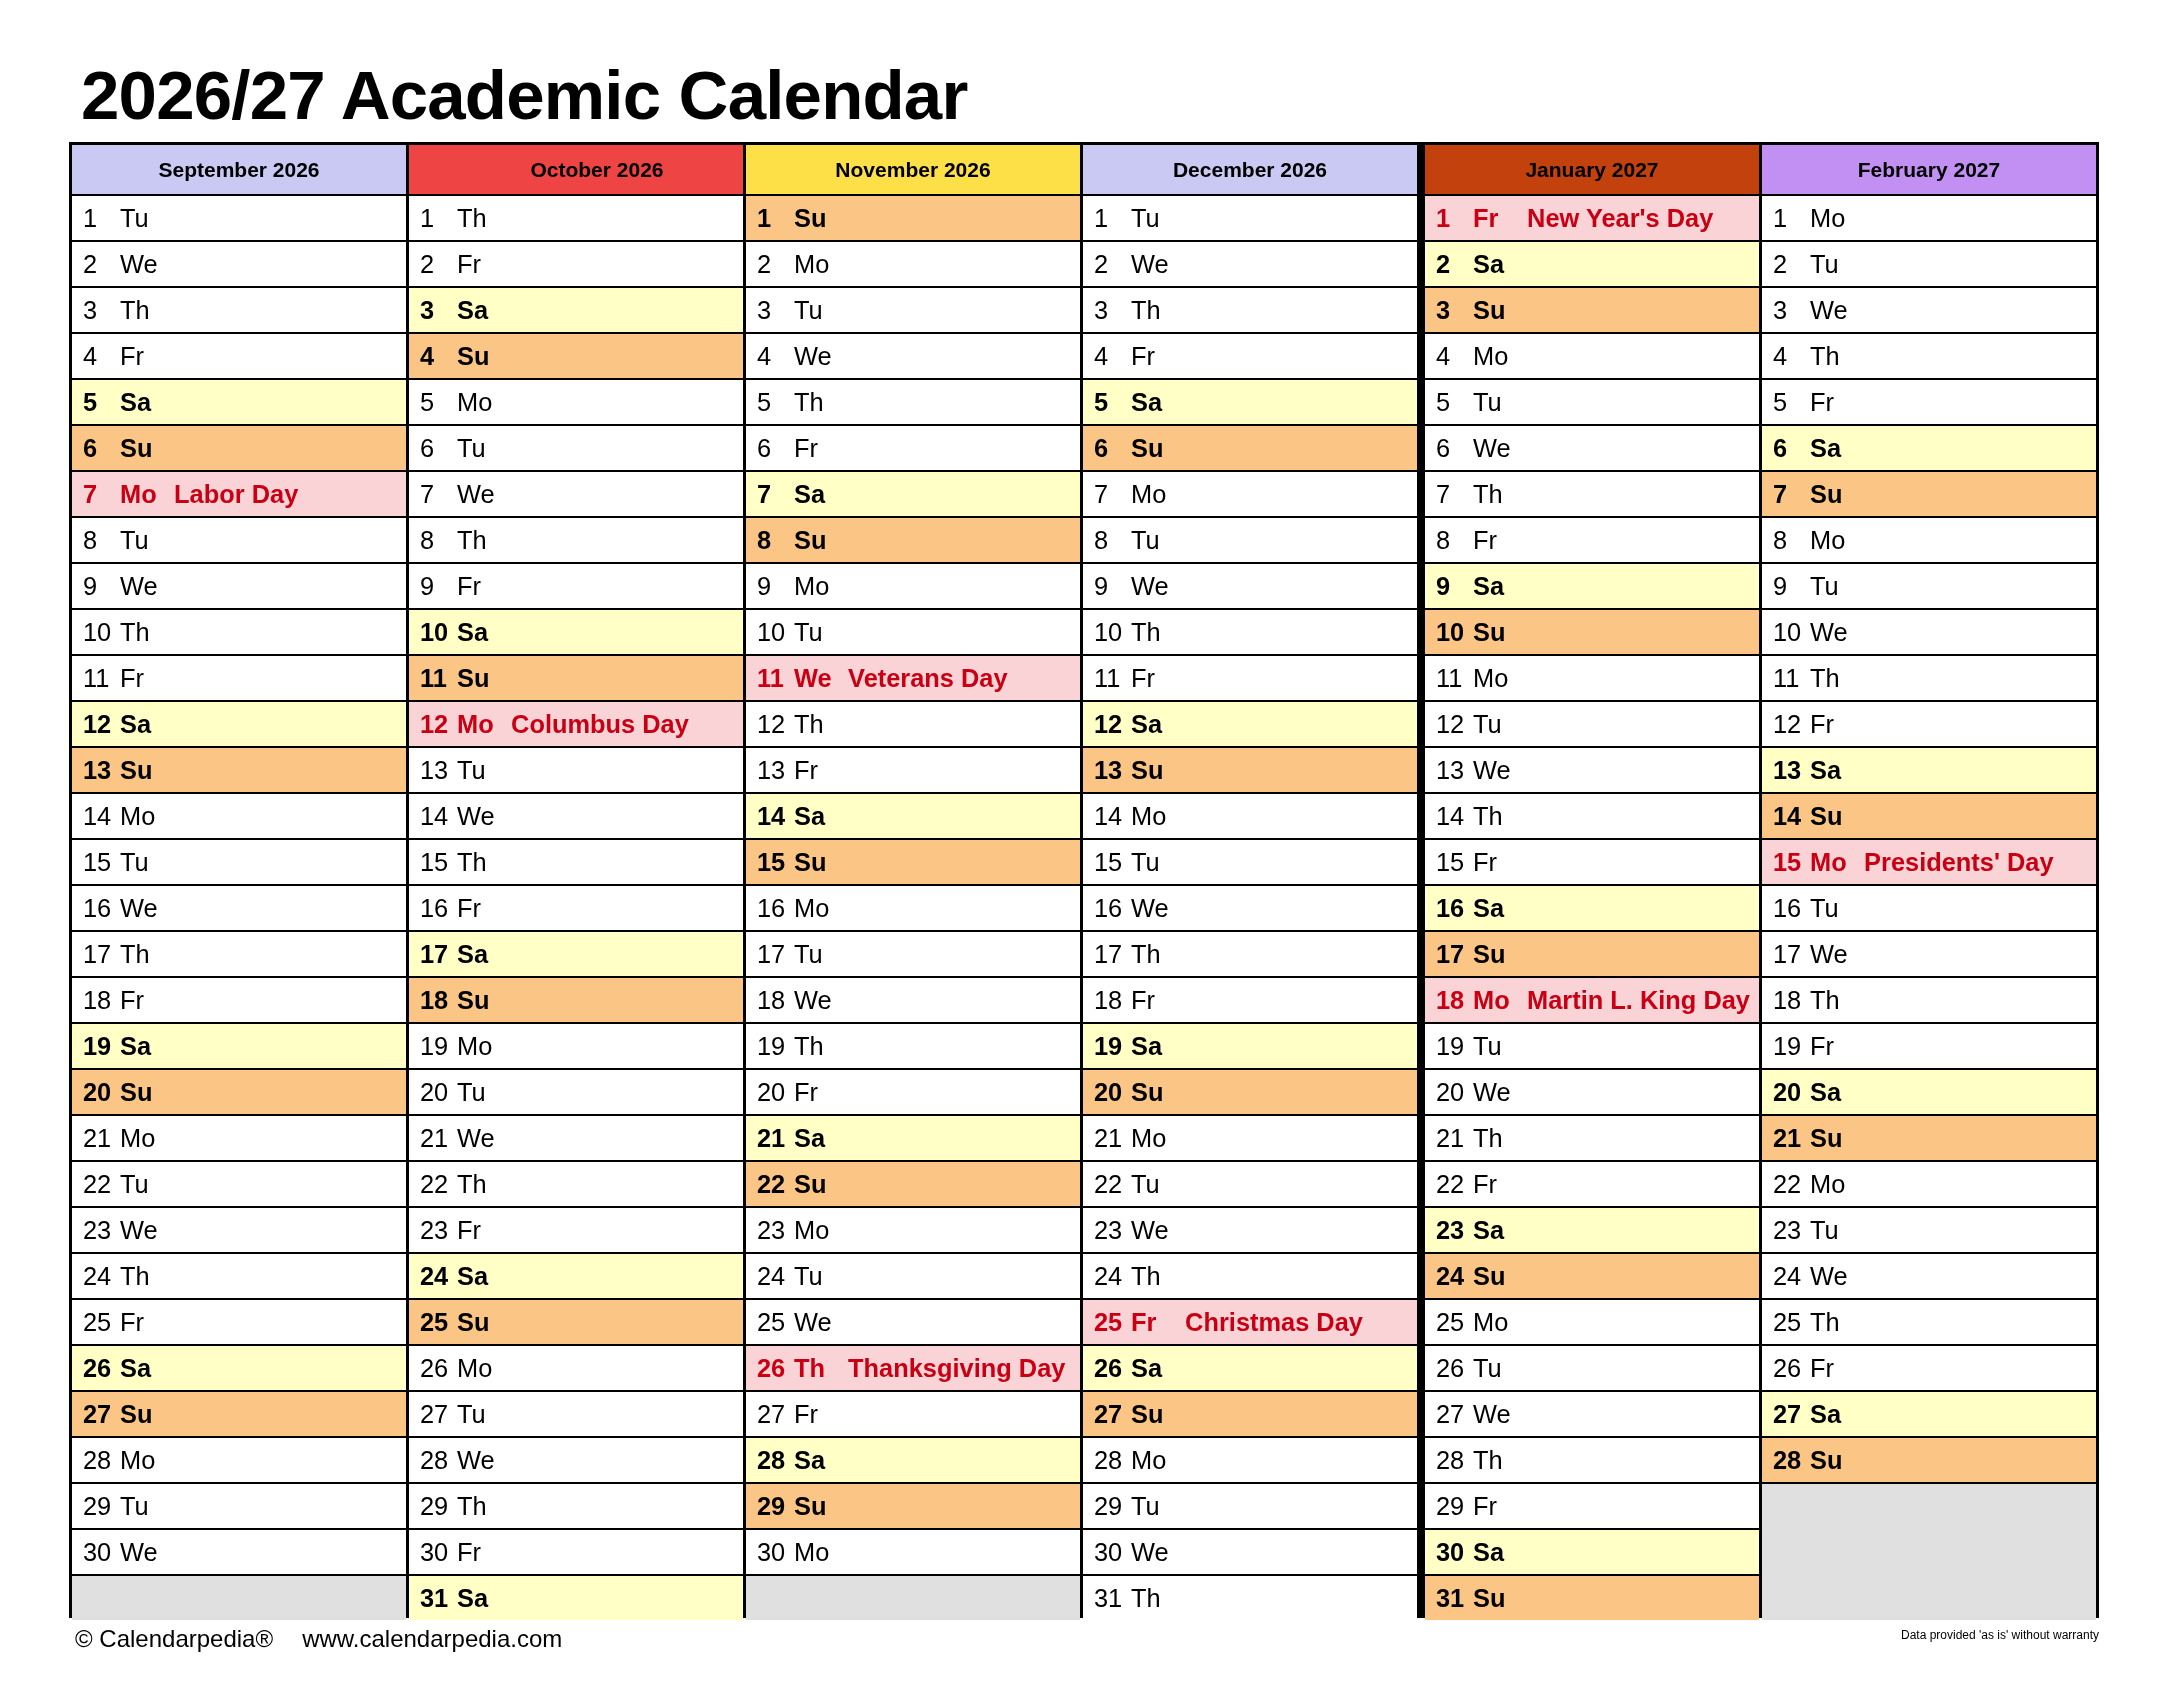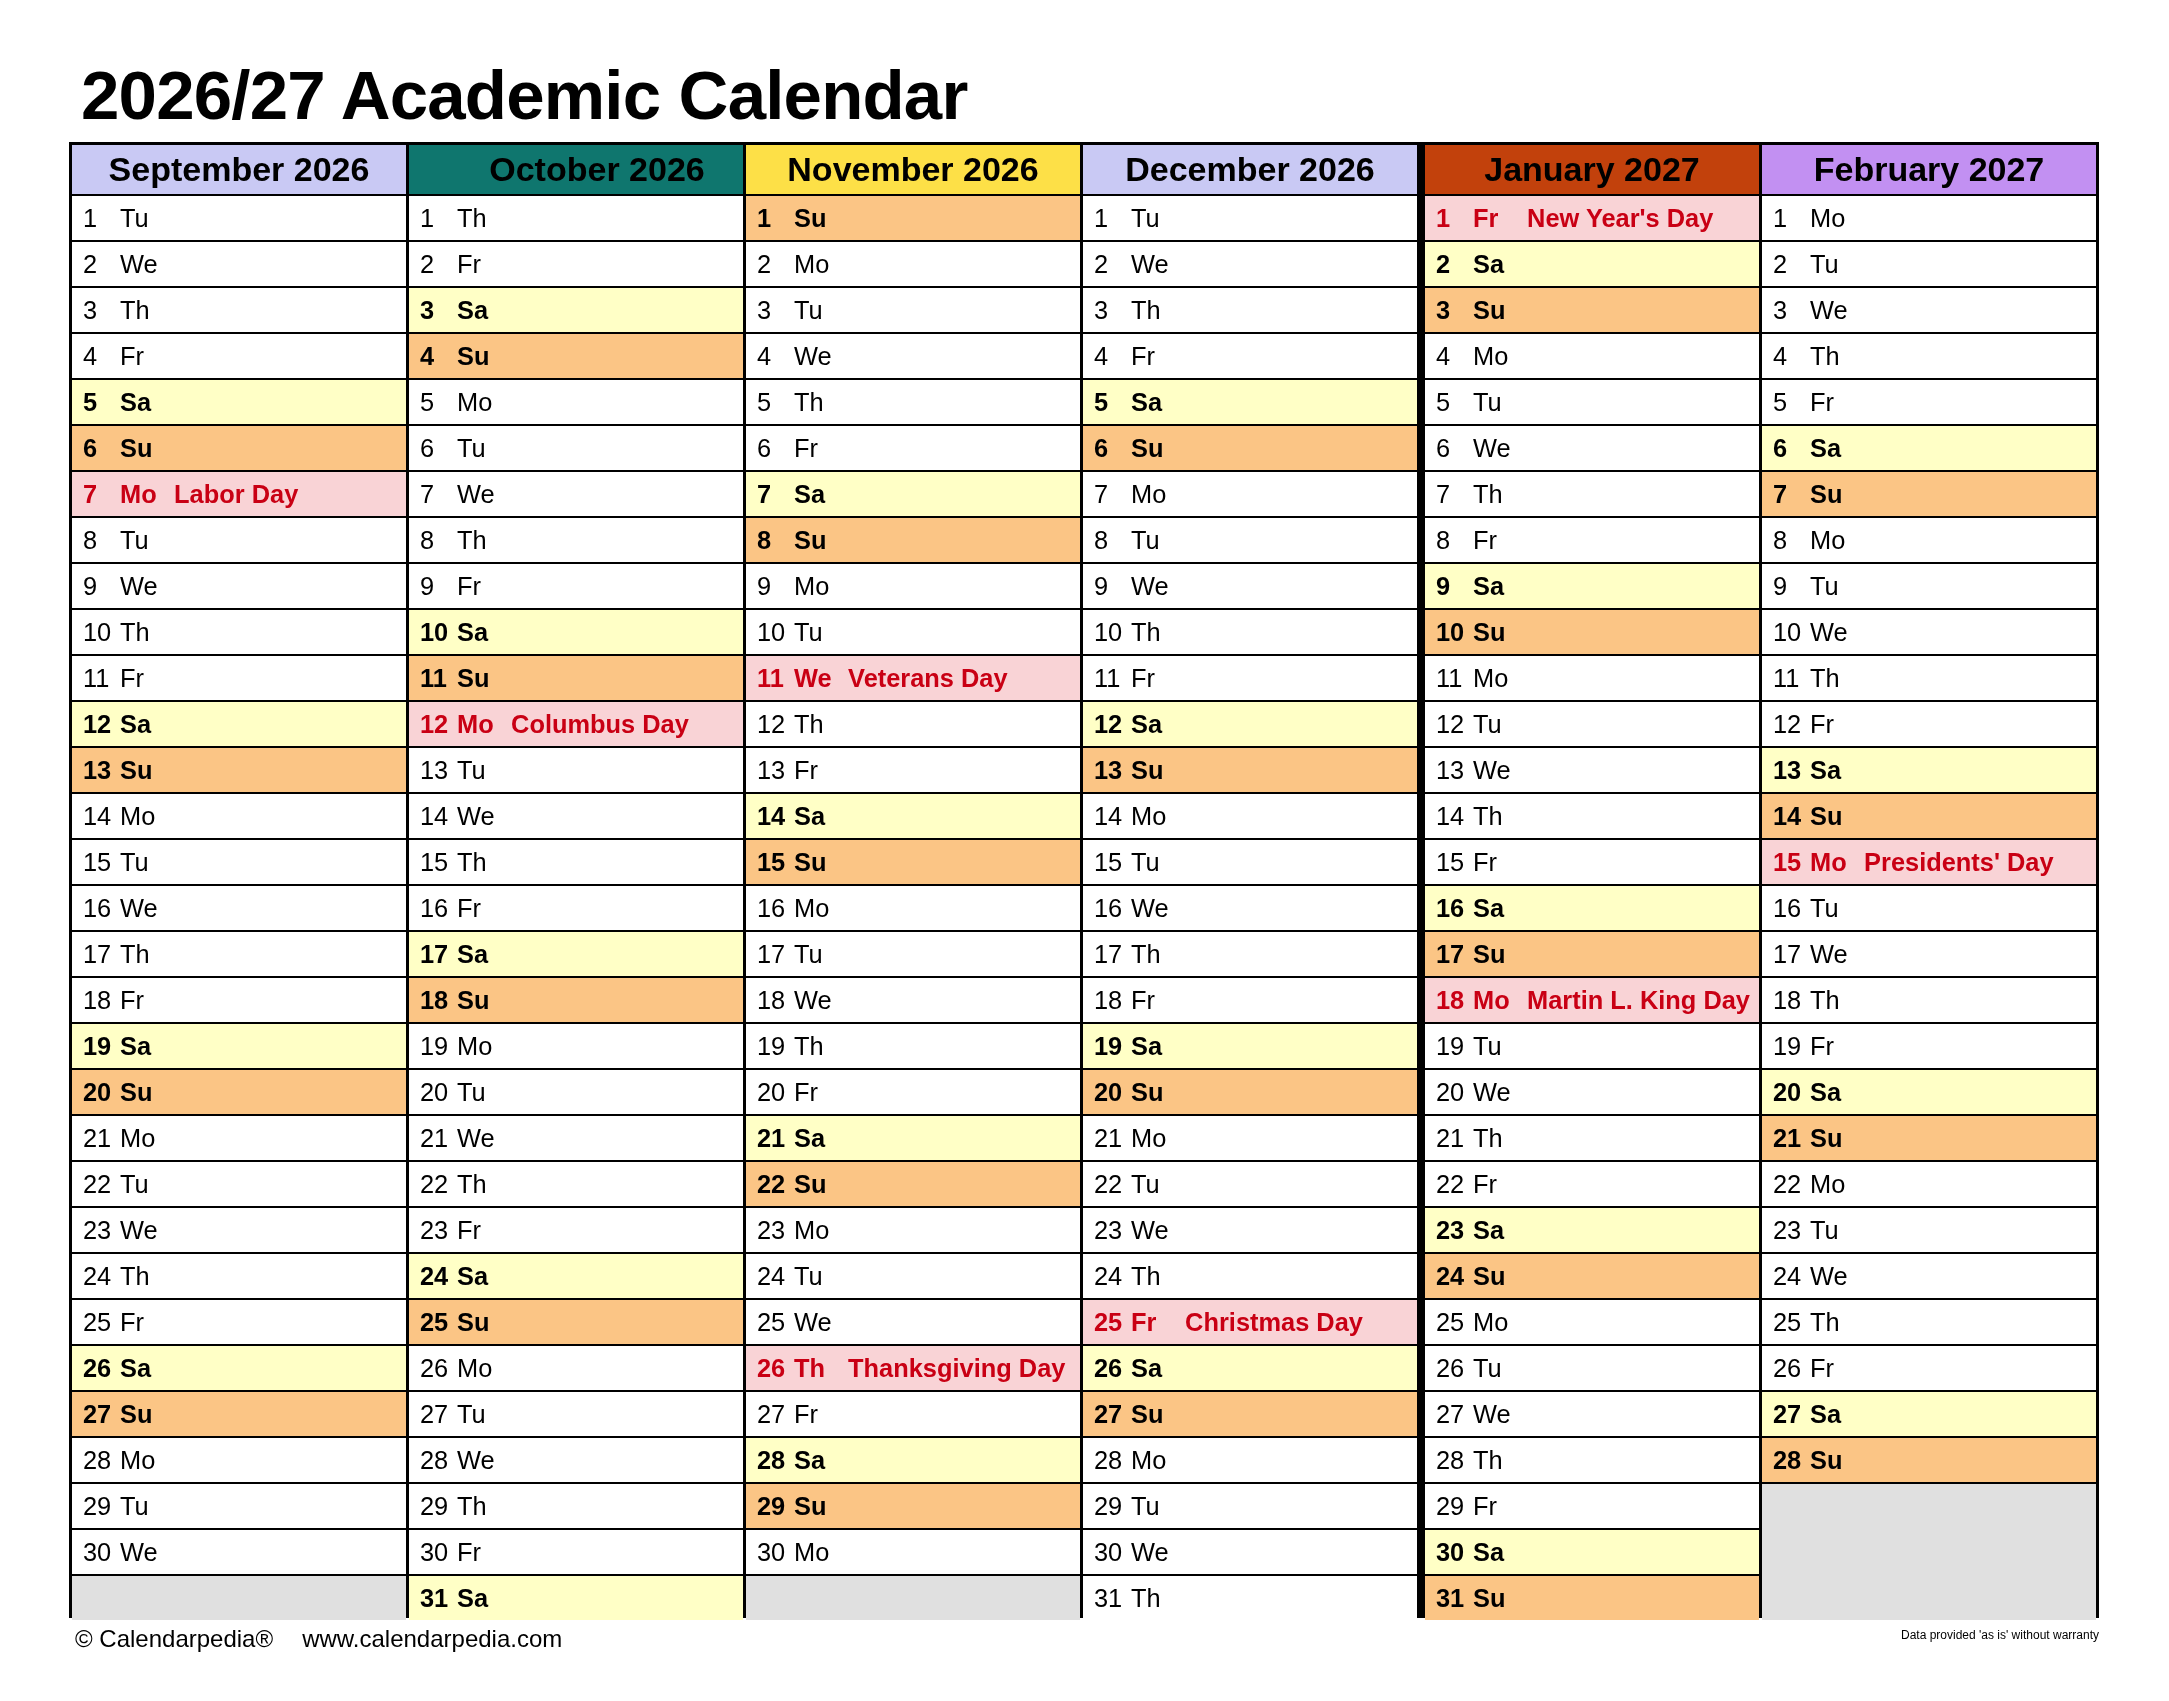--- a/index.html
+++ b/index.html
@@ -32,21 +32,21 @@
     flex: 1 1 0; min-width: 0;
     display: flex; flex-direction: column;
     border-left: 3.4px solid #000;
   }
   .month-col:first-child { border-left: none; }
   .month-col.year-start { border-left: 8.5px solid #000; }
 
   .month-header {
     height: 49px; flex: none;
     display: flex; align-items: center; justify-content: center;
-    font-size: 34px; font-weight: bold; color: #000;
+    font-size: 21px; font-weight: bold; color: #000;
     letter-spacing: 0px;
   }
   .day-cell {
     height: 46px; flex: none; box-sizing: border-box;
     border-top: 2.5px solid #000;
     display: flex; align-items: center;
     padding-left: 11px;
     font-size: 25.4px; color: #000;
     white-space: nowrap; overflow: hidden;
     background: #fff;
@@ -199,21 +199,21 @@
           <span class="day-num">29</span>
           <span class="day-wd">Tu</span>
         </div>
         <div class="day-cell cell-normal">
           <span class="day-num">30</span>
           <span class="day-wd">We</span>
         </div>
         <div class="day-cell cell-empty"></div>
       </div>
       <div class="month-col">
-        <div class="month-header" style="background: #0f766e; padding-left: 42px;">October 2026</div>
+        <div class="month-header" style="background: #ef4444; padding-left: 42px;">October 2026</div>
         <div class="day-cell cell-normal">
           <span class="day-num">1</span>
           <span class="day-wd">Th</span>
         </div>
         <div class="day-cell cell-normal">
           <span class="day-num">2</span>
           <span class="day-wd">Fr</span>
         </div>
         <div class="day-cell cell-sat">
           <span class="day-num">3</span>

